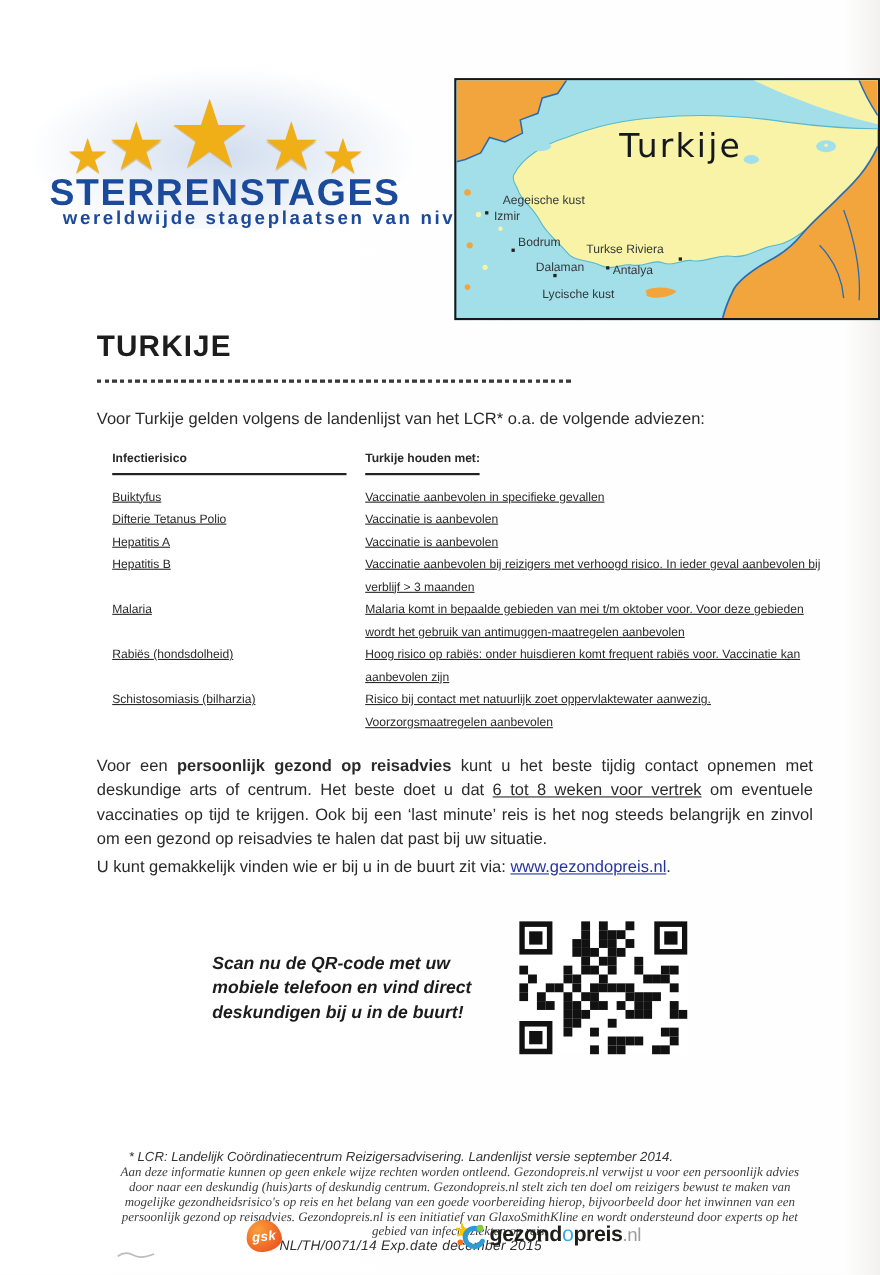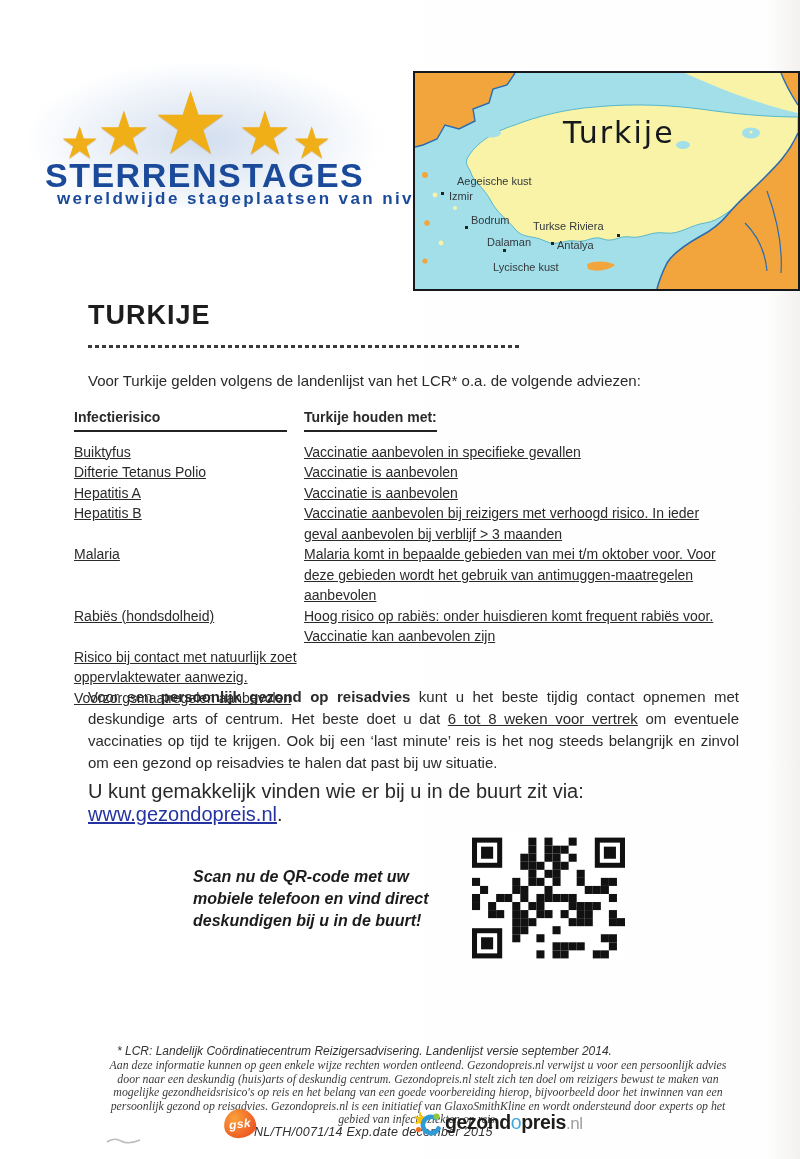--- a/index.html
+++ b/index.html
@@ -25,32 +25,32 @@
   text.map-title{font-family:"DejaVu Sans",sans-serif;font-size:30px;letter-spacing:2px;fill:#15181d;}
 
   
   .doc-title{left:88px;top:300px;font-size:27px;font-weight:bold;letter-spacing:1px;color:#1d1d1d;}
   .dash-line{left:88px;top:345px;width:433px;height:2.5px;
     background:repeating-linear-gradient(90deg,#3a3a3a 0 4px,transparent 4px 7px);}
 
   .intro{left:88px;top:372px;width:660px;font-size:15px;}
 
   
-  .risk-table{left:74px;top:407px;width:652px;font-size:14px;line-height:20.5px;}
+  .risk-table{left:102px;top:407px;width:652px;font-size:11px;line-height:20.5px;}
   .tgrid{display:grid;grid-template-columns:230px 422px;}
   .thead{font-weight:bold;}
   .thead .c1 span{display:inline-block;border-bottom:2px solid #222;padding-bottom:2px;width:213px;}
   .thead .c2 span{display:inline-block;border-bottom:2px solid #222;padding-bottom:2px;}
   .tbody{margin-top:10px;text-decoration:underline;}
   .tbody .cell{padding:0;}
 
   
   .advice-par{left:88px;top:686px;width:651px;font-size:15px;line-height:22px;text-align:justify;}
   .advice-par .u{text-decoration:underline;}
-  .find-line{left:88px;top:780px;width:660px;font-size:20px;}
+  .find-line{left:88px;top:780px;width:660px;font-size:15px;}
   .link{color:#2433a0;text-decoration:underline;cursor:pointer;}
 
   
   .qr-text{left:193px;top:866px;width:268px;font-size:16px;font-weight:bold;
     font-style:italic;line-height:22px;color:#1c1c1c;}
   .qr-box{left:472px;top:837px;width:153px;height:122px;}
 
   
   .fn-lcr{left:117px;top:1044px;font-size:12px;font-style:italic;color:#333;}
   .fn-disclaimer{left:98px;top:1059px;width:640px;text-align:center;
@@ -159,20 +159,21 @@
       <div class="cell">Difterie Tetanus Polio</div>
       <div class="cell">Vaccinatie is aanbevolen</div>
       <div class="cell">Hepatitis A</div>
       <div class="cell">Vaccinatie is aanbevolen</div>
       <div class="cell">Hepatitis B</div>
       <div class="cell">Vaccinatie aanbevolen bij reizigers met verhoogd risico. In ieder geval aanbevolen bij verblijf &gt; 3 maanden</div>
       <div class="cell">Malaria</div>
       <div class="cell">Malaria komt in bepaalde gebieden van mei t/m oktober voor. Voor deze gebieden wordt het gebruik van antimuggen-maatregelen aanbevolen</div>
       <div class="cell">Rabiës (hondsdolheid)</div>
       <div class="cell">Hoog risico op rabiës: onder huisdieren komt frequent rabiës voor. Vaccinatie kan aanbevolen zijn</div>
+      <div class="cell">Schistosomiasis (bilharzia)</div>
       <div class="cell">Risico bij contact met natuurlijk zoet oppervlaktewater aanwezig. Voorzorgsmaatregelen aanbevolen</div>
     </div>
   </div>
 
   <div class="abs advice-par"><span>Voor een </span><b>persoonlijk gezond op reisadvies</b><span> kunt u het beste tijdig contact opnemen met deskundige arts of centrum. Het beste doet u dat </span><span class="u">6 tot 8 weken voor vertrek</span><span> om eventuele vaccinaties op tijd te krijgen. Ook bij een ‘last minute’ reis is het nog steeds belangrijk en zinvol om een gezond op reisadvies te halen dat past bij uw situatie.</span></div>
 
   <div class="abs find-line"><span>U kunt gemakkelijk vinden wie er bij u in de buurt zit via: </span><a class="link">www.gezondopreis.nl</a><span>.</span></div>
 
   <div class="abs qr-text">
     <div>Scan nu de QR-code met uw</div>

